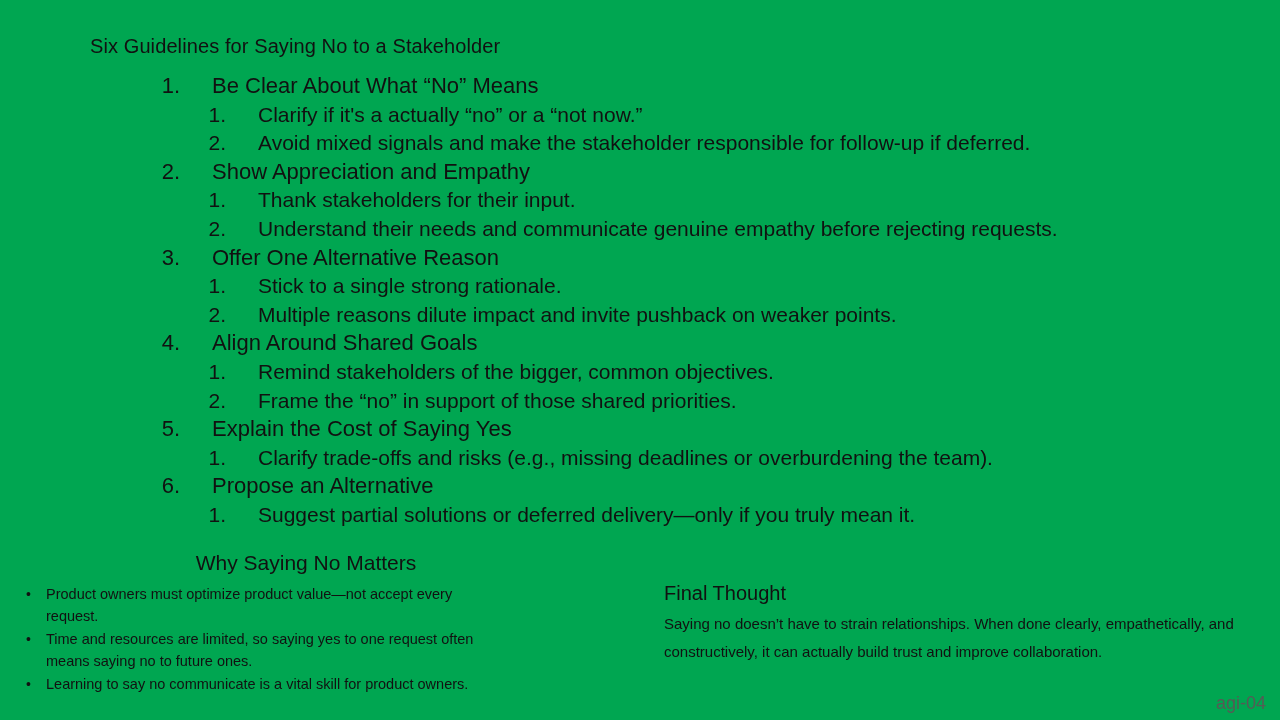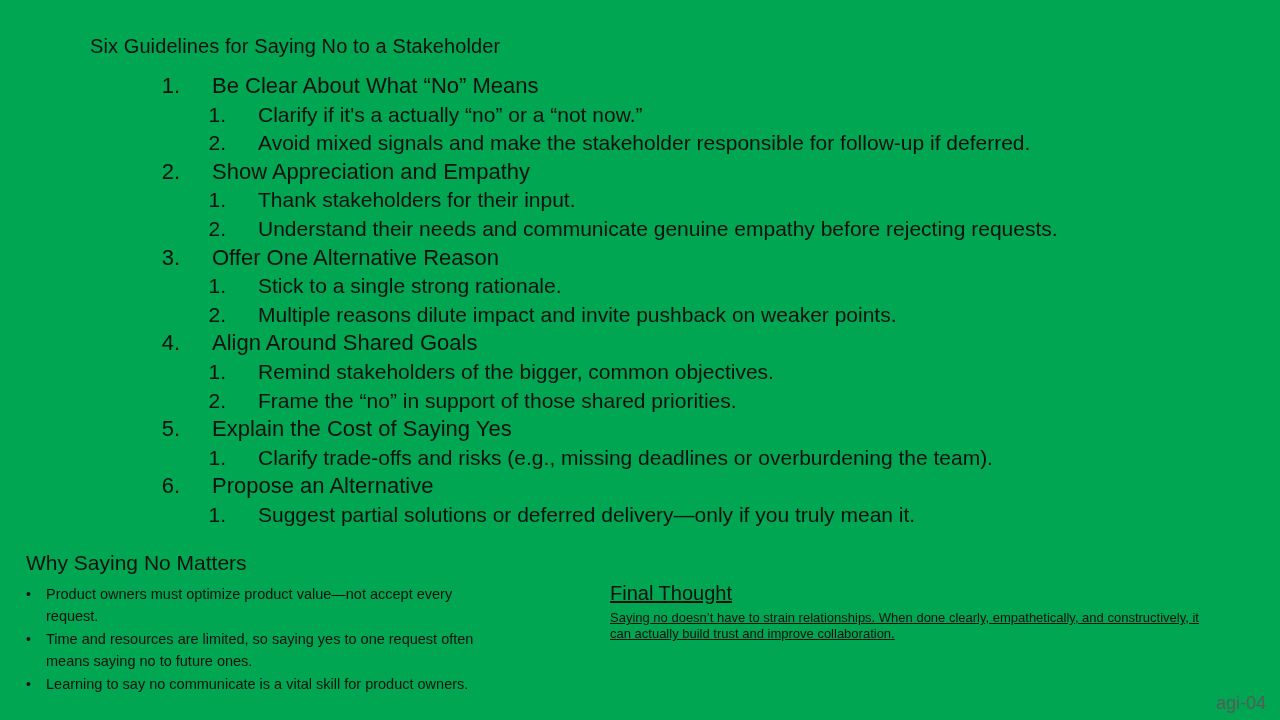--- a/index.html
+++ b/index.html
@@ -75,20 +75,21 @@
     position: absolute;
     left: 26px;
     top: 549px;
     width: 560px;
   }
   .why-heading {
     font-size: 21px;
     line-height: 28px;
     color: #111;
     margin-bottom: 6px;
+    text-align: center;
   }
   .bullet-row {
     display: flex;
     align-items: flex-start;
     font-size: 14.5px;
     line-height: 22px;
     color: #111;
     margin-bottom: 1px;
   }
   .bullet-row .dot {
@@ -99,34 +100,33 @@
     line-height: 22px;
   }
   .bullet-row .btxt {
     flex: 1 1 auto;
     max-width: 450px;
   }
 
   
   .final-block {
     position: absolute;
-    left: 610px;
+    left: 664px;
     top: 580px;
     width: 600px;
-    text-decoration: underline;
   }
   .final-heading {
     font-size: 20px;
     line-height: 26px;
     color: #111;
     margin-bottom: 4px;
   }
   .final-body {
-    font-size: 13px;
-    line-height: 16px;
+    font-size: 15px;
+    line-height: 28px;
     color: #111;
     max-width: 595px;
   }
 
   
   .footer-tag {
     position: absolute;
     right: 14px;
     bottom: 6px;
     font-size: 18px;

